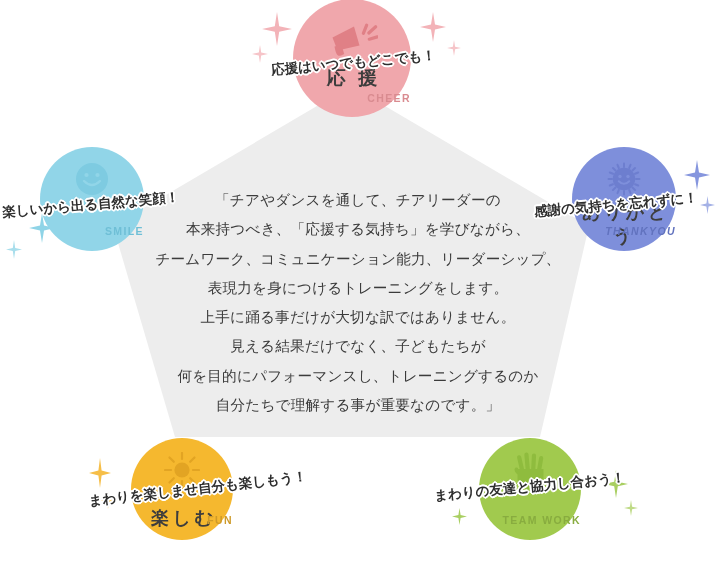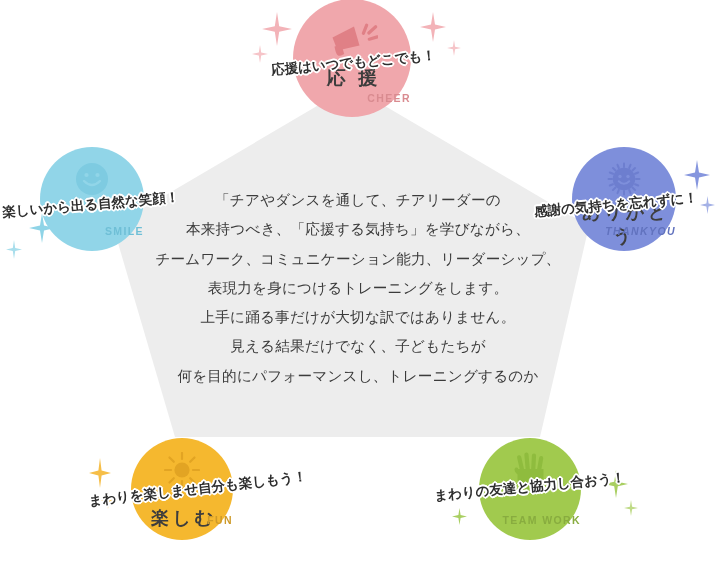--- a/index.html
+++ b/index.html
@@ -148,20 +148,21 @@
   </svg>
 
   <div id="center-text">
     <span class="ln">「チアやダンスを通して、チアリーダーの</span>
     <span class="ln">本来持つべき、「応援する気持ち」を学びながら、</span>
     <span class="ln">チームワーク、コミュニケーション能力、リーダーシップ、</span>
     <span class="ln">表現力を身につけるトレーニングをします。</span>
     <span class="ln">上手に踊る事だけが大切な訳ではありません。</span>
     <span class="ln">見える結果だけでなく、子どもたちが</span>
     <span class="ln">何を目的にパフォーマンスし、トレーニングするのか</span>
+    <span class="ln">自分たちで理解する事が重要なのです。」</span>
   </div>
 
   <svg class="sparkle" style="left:262px;top:12px;" width="30" height="34" viewBox="0 0 30 34">
     <path d="M15 0 L17.2 14.2 L30 17 L17.2 19.8 L15 34 L12.8 19.8 L0 17 L12.8 14.2 Z" fill="#F3B3B8"></path>
   </svg>
   <svg class="sparkle" style="left:252px;top:45px;" width="16" height="18" viewBox="0 0 16 18">
     <path d="M8 0 L9.2 7.5 L16 9 L9.2 10.5 L8 18 L6.8 10.5 L0 9 L6.8 7.5 Z" fill="#F6C4C8"></path>
   </svg>
   <svg class="sparkle" style="left:420px;top:12px;" width="26" height="30" viewBox="0 0 26 30">
     <path d="M13 0 L15 12.5 L26 15 L15 17.5 L13 30 L11 17.5 L0 15 L11 12.5 Z" fill="#F3B3B8"></path>

